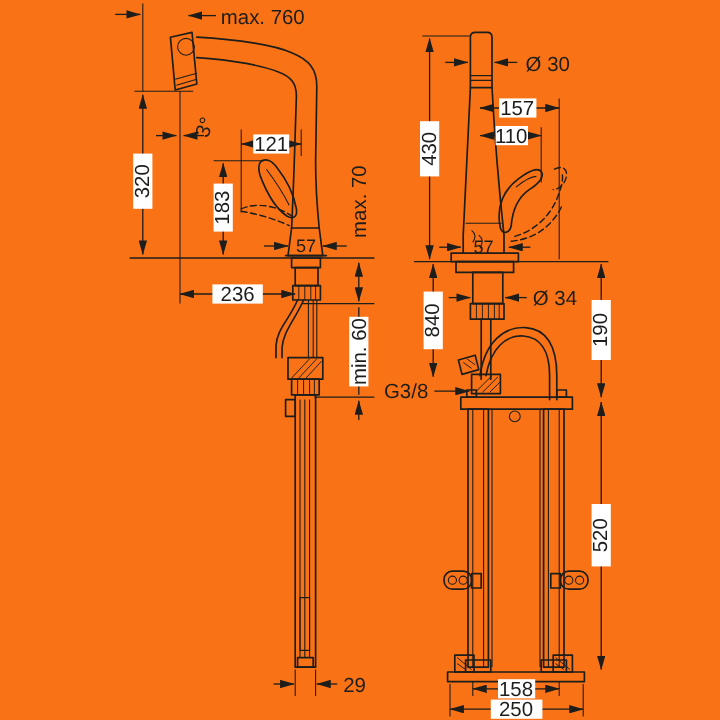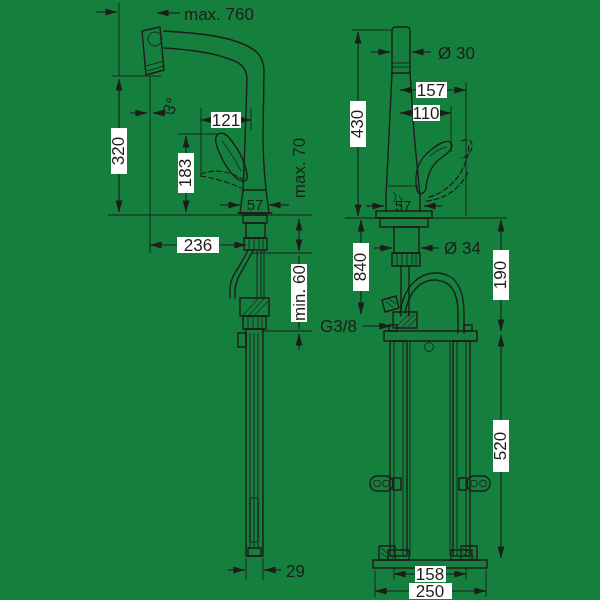--- a/index.html
+++ b/index.html
@@ -1,16 +1,16 @@
 <!DOCTYPE html>
 <html><head>
 <meta charset="utf-8">
 <style>
   html,body{margin:0;padding:0;background:#ffffff;}
-  #stage{width:600px;height:600px;position:relative;background:#15803d;overflow:hidden;}
+  #stage{width:600px;height:600px;position:relative;background:#f97316;overflow:hidden;}
   svg{display:block;}
   .out{fill:none;stroke:#1d1d1b;stroke-width:1.4;stroke-linejoin:round;stroke-linecap:round;}
   .thin{fill:none;stroke:#1d1d1b;stroke-width:0.9;}
   .dim{fill:none;stroke:#1d1d1b;stroke-width:1.1;}
   .dash{fill:none;stroke:#1d1d1b;stroke-width:1.2;stroke-dasharray:5 3;stroke-linecap:round;}
   .hatch{fill:none;stroke:#1d1d1b;stroke-width:0.8;}
   .bg{fill:#ffffff;stroke:none;}
   text{font-family:"Liberation Sans",sans-serif;font-size:17px;fill:#1d1d1b;}
   .sm{font-size:15px;}
 </style>

